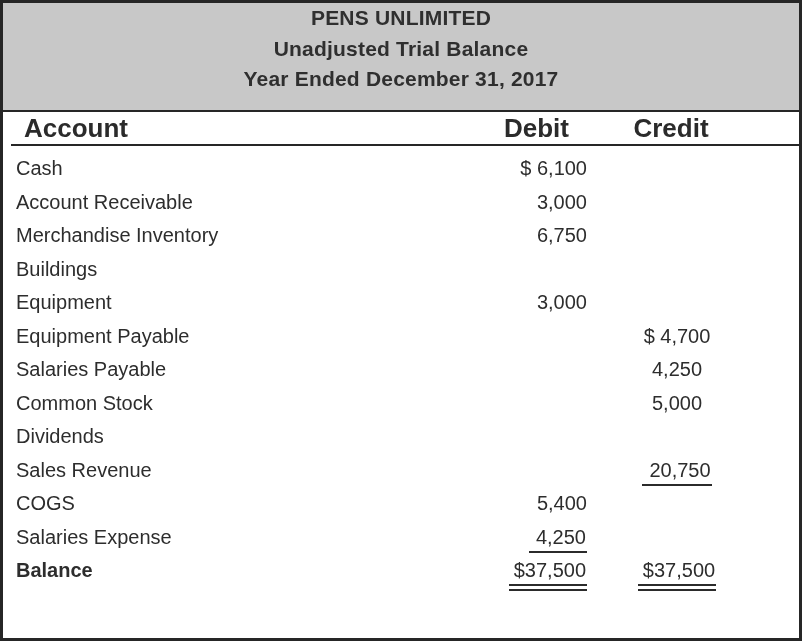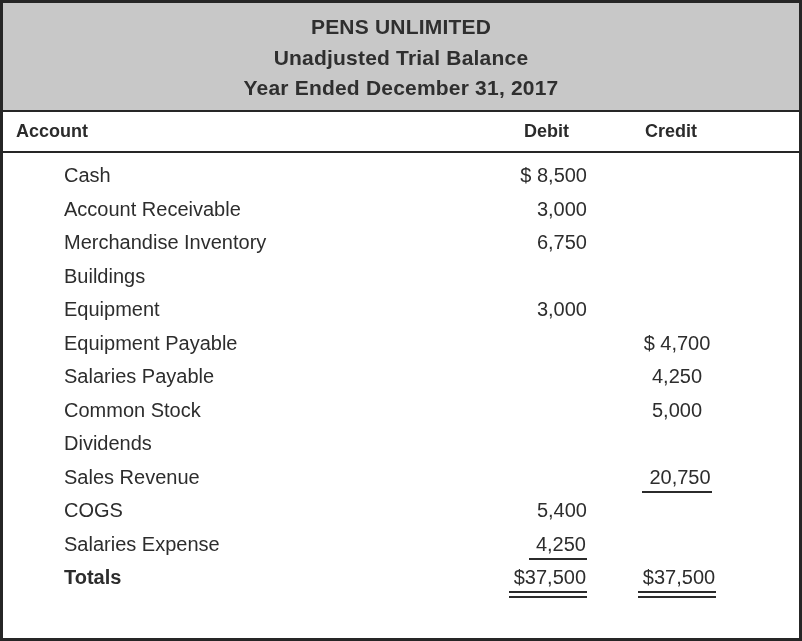--- a/index.html
+++ b/index.html
@@ -14,52 +14,52 @@
     color: #2d2d2d;
     overflow: hidden;
   }
 
   
   .title-band {
     background: #c8c8c8;
     border-bottom: 2px solid #262626;
     height: 109px;
     text-align: center;
-    padding-top: 9px;
   }
   .title-band .tline {
     font-weight: bold;
     font-size: 21px;
     line-height: 30.5px;
     color: #2f2f2f;
     letter-spacing: 0.2px;
   }
 
   
   .col-headers {
     display: flex;
     align-items: center;
-    height: 41px;
+    height: 34px;
     border-bottom: 2px solid #262626;
     font-weight: bold;
-    font-size: 18px;
+    font-size: 26px;
     color: #2b2b2b;
+    margin-left: 8px;
   }
 
   
   .cell-acct   { flex: 1; padding-left: 13px; text-align: left; }
   .cell-debit  { width: 152px; text-align: right; }
   .cell-credit { width: 180px; text-align: center; }
   .cell-spacer { width: 32px; }
 
   .col-headers .cell-debit  { padding-right: 18px; }
   .col-headers .cell-credit { padding-right: 12px; }
 
   
-  .tbody { padding-top: 6px; padding-left: 48px; }
+  .tbody { padding-top: 6px; }
   .row {
     display: flex;
     align-items: baseline;
     height: 33.5px;
     font-size: 20px;
     line-height: 33.5px;
   }
   .row.bold .cell-acct { font-weight: bold; }
 
   .amt { display: inline-block; line-height: 24px; }
@@ -86,21 +86,21 @@
   <div class="col-headers">
     <div class="cell-acct">Account</div>
     <div class="cell-debit">Debit</div>
     <div class="cell-credit">Credit</div>
     <div class="cell-spacer"></div>
   </div>
 
   <div class="tbody">
       <div class="row">
         <div class="cell-acct">Cash</div>
-        <div class="cell-debit"><span class="amt">$ 8,500</span></div>
+        <div class="cell-debit"><span class="amt">$ 6,100</span></div>
         <div class="cell-credit"></div>
         <div class="cell-spacer"></div>
       </div>
       <div class="row">
         <div class="cell-acct">Account Receivable</div>
         <div class="cell-debit"><span class="amt">3,000</span></div>
         <div class="cell-credit"></div>
         <div class="cell-spacer"></div>
       </div>
       <div class="row">
@@ -156,20 +156,20 @@
         <div class="cell-credit"></div>
         <div class="cell-spacer"></div>
       </div>
       <div class="row">
         <div class="cell-acct">Salaries Expense</div>
         <div class="cell-debit"><span class="amt u-single">4,250</span></div>
         <div class="cell-credit"></div>
         <div class="cell-spacer"></div>
       </div>
       <div class="row bold">
-        <div class="cell-acct">Totals</div>
+        <div class="cell-acct">Balance</div>
         <div class="cell-debit"><span class="amt u-double">$37,500</span></div>
         <div class="cell-credit"><span class="amt u-double">$37,500</span></div>
         <div class="cell-spacer"></div>
       </div>
     </div>
 
 </div>
 
 </body></html>

